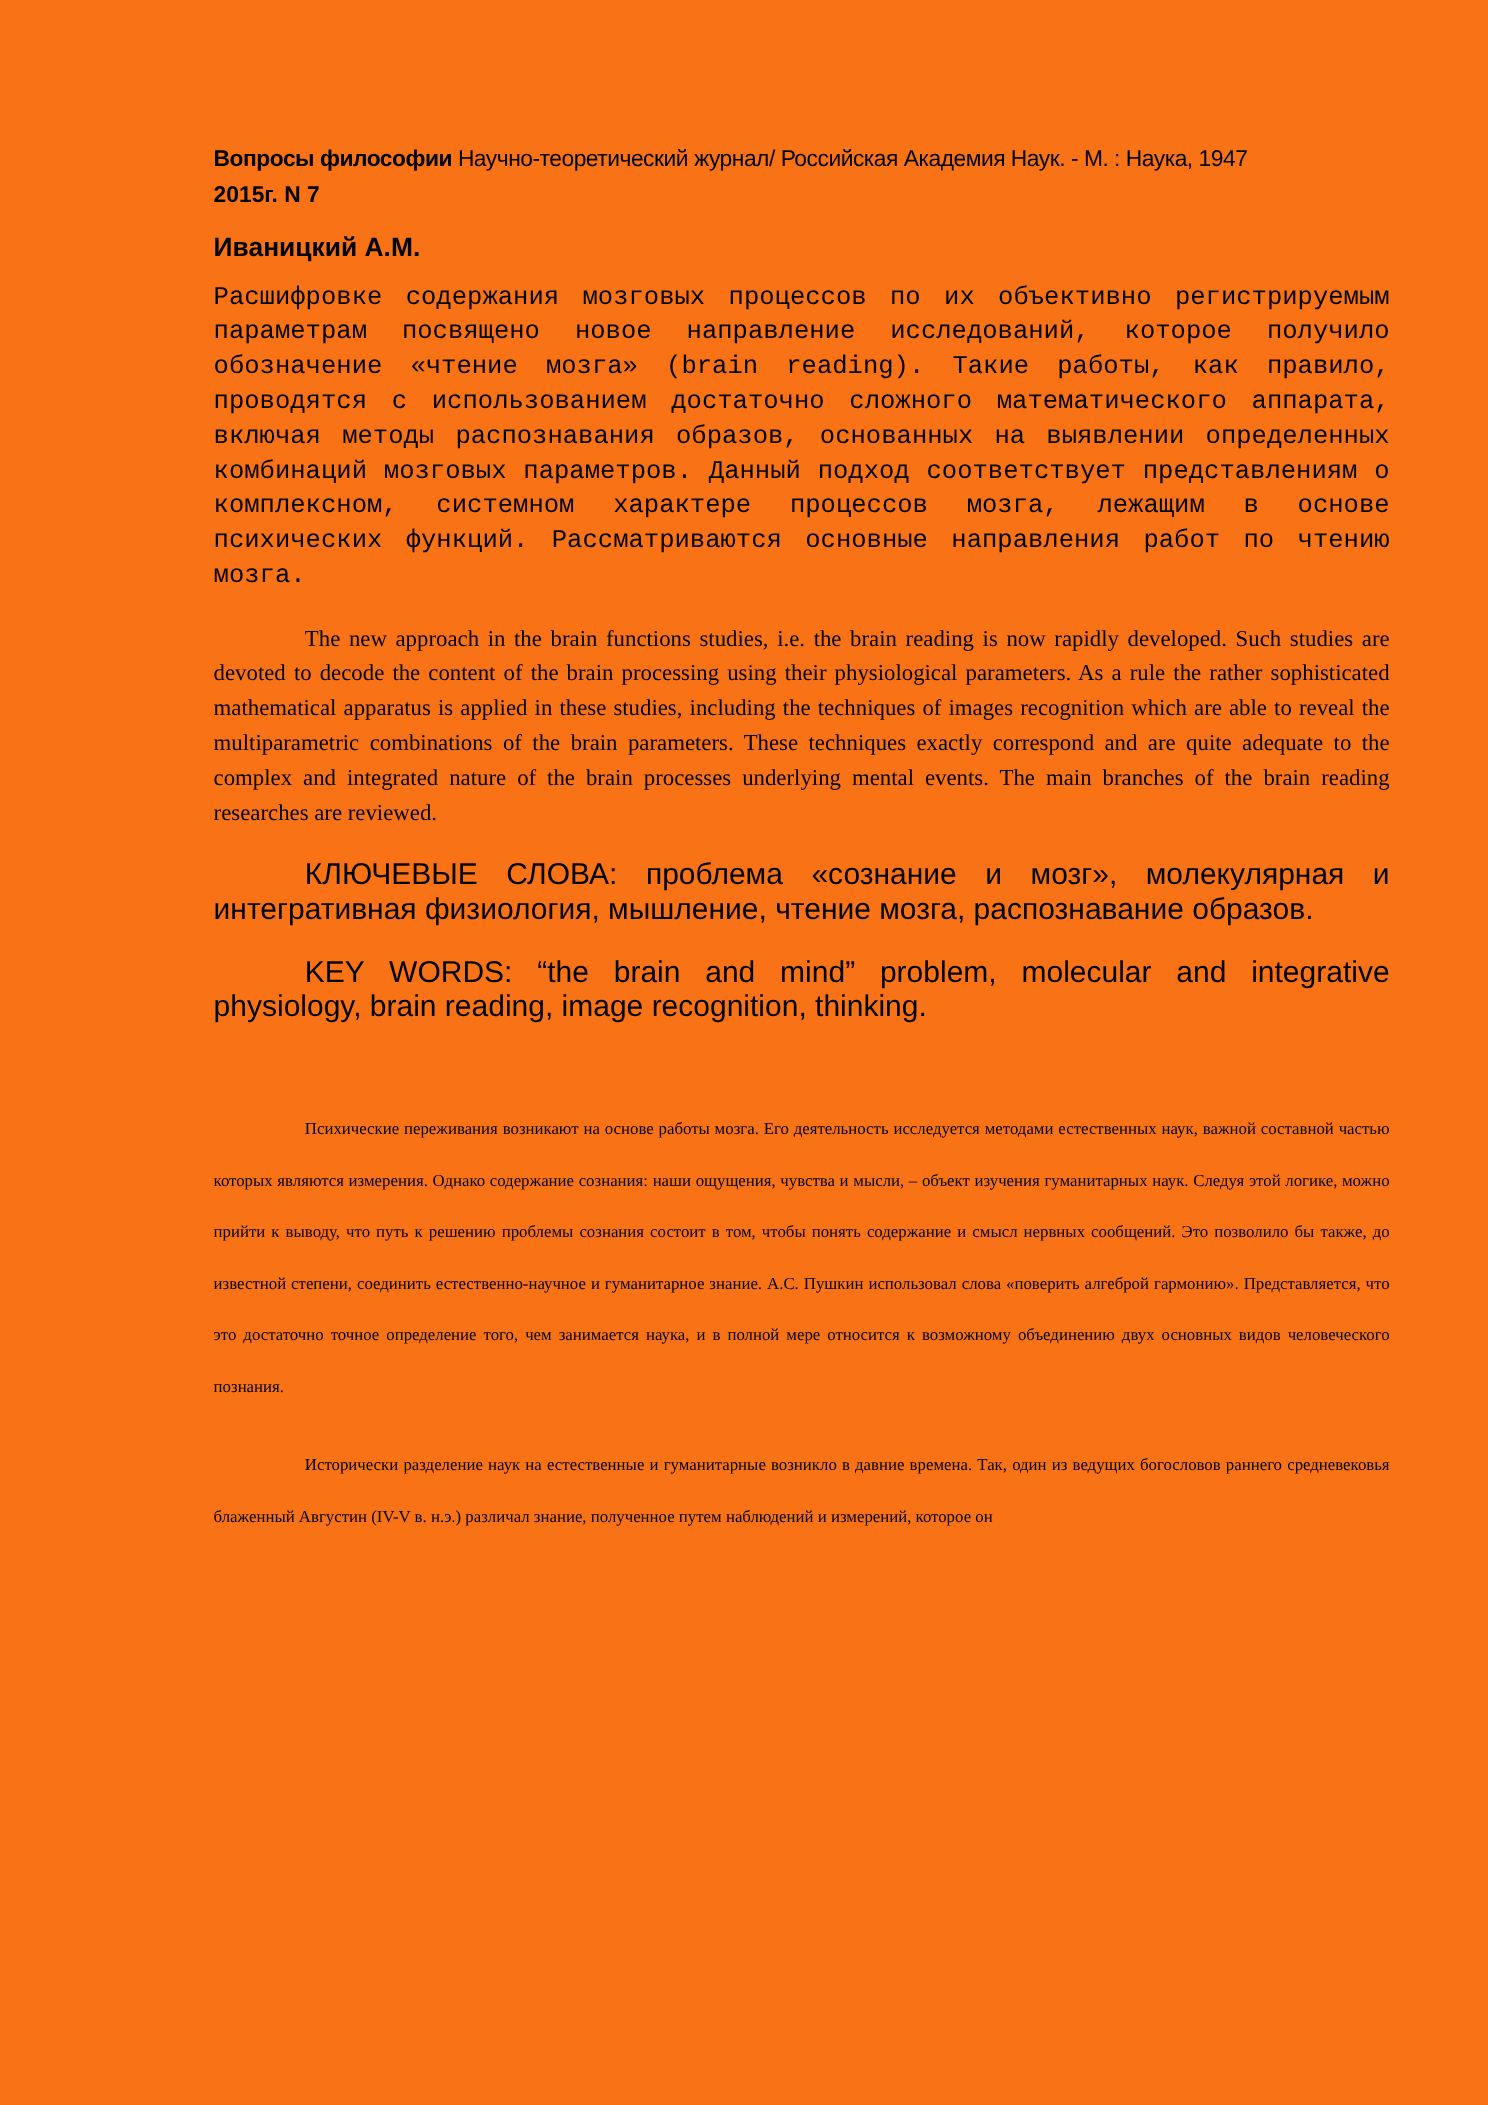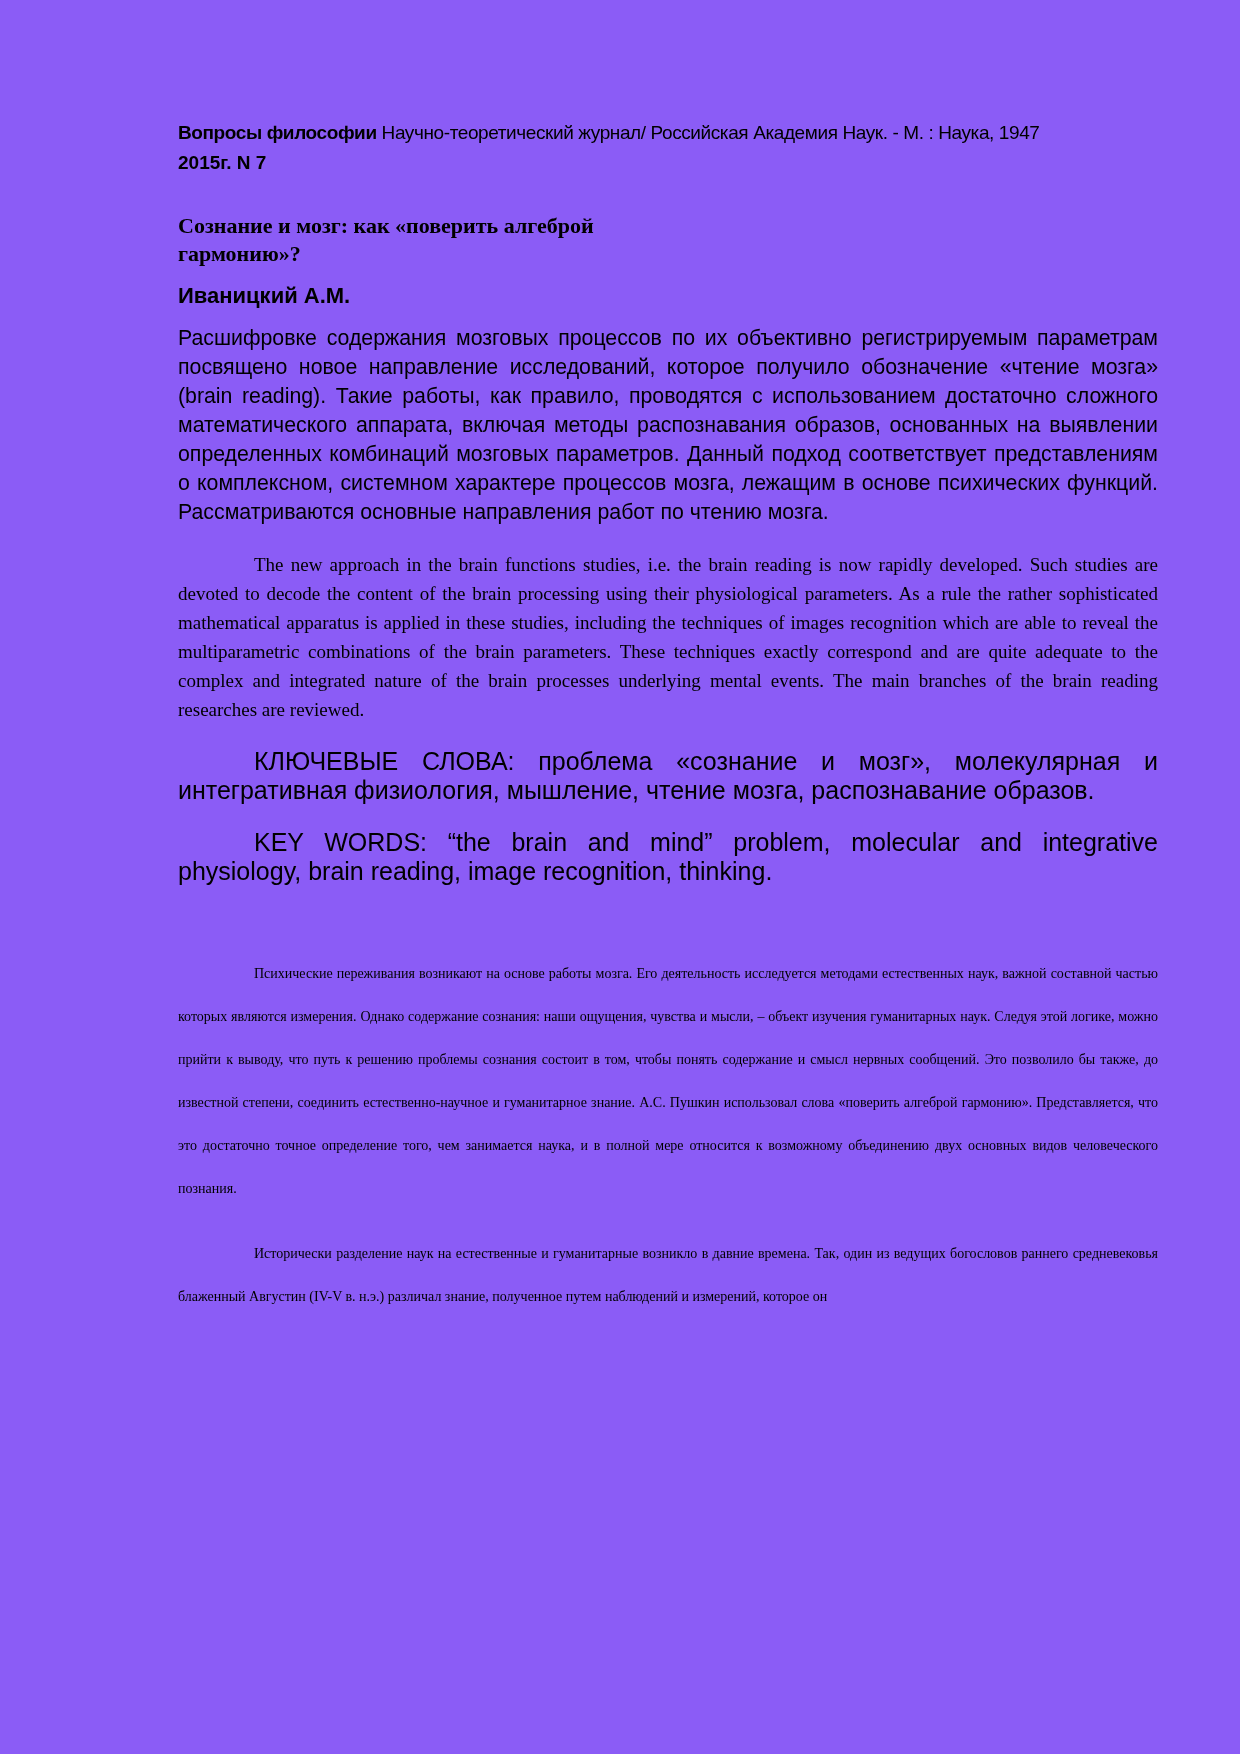--- a/index.html
+++ b/index.html
@@ -1,39 +1,38 @@
 <!DOCTYPE html>
 <html><head>
   <meta charset="utf-8">
   <style>
     html, body { margin: 0; padding: 0; background: #ffffff; }
     body { width: 1240px; height: 1754px; position: relative; overflow: hidden; color: #000; }
-    .page { position: absolute; left: 0; top: 0; width: 1240px; height: 1754px; background: #8b5cf6; }
+    .page { position: absolute; left: 0; top: 0; width: 1240px; height: 1754px; background: #f97316; }
     .content { position: absolute; left: 178px; top: 118px; width: 980px; }
     .journal-line { font-family: "Liberation Sans", sans-serif; font-size: 19px; line-height: 30px; margin: 0; letter-spacing: -0.4px; }
     .journal-line b { font-weight: bold; }
     .issue { font-family: "Liberation Sans", sans-serif; font-weight: bold; font-size: 19px; line-height: 30px; margin: 0; }
     .article-title { font-family: "Liberation Serif", serif; font-weight: bold; font-size: 22px; line-height: 28px; margin: 34px 0 0 0; width: 520px; }
     .author { font-family: Liberation Sans, sans-serif; font-weight: bold; font-size: 22px; line-height: 28px; margin: 14px 0 0 0; }
-    .abstract { font-family: Liberation Sans, sans-serif; font-size: 21.3px; line-height: 29px; text-align: justify; margin: 14px 0 0 0; }
+    .abstract { font-family: Liberation Mono, monospace; font-size: 21.3px; line-height: 29px; text-align: justify; margin: 14px 0 0 0; }
     .abstract-en { font-family: "Liberation Serif", serif; font-size: 19px; line-height: 29px; text-align: justify; text-indent: 76px; margin: 23px 0 0 0; }
     .kw { font-family: Liberation Sans, sans-serif; font-size: 25px; line-height: 29px; text-align: justify; text-indent: 76px; margin: 23px 0 0 0; }
     .body-p { font-family: "Liberation Serif", serif; font-size: 14px; line-height: 43px; text-align: justify; text-indent: 76px; margin: 0; }
     .body-p.first { margin-top: 66px; }
     .body-p.second { margin-top: 22px; font-family: Liberation Serif, serif; }
   </style>
 </head>
 <body>
 
 <div class="page">
   <div class="content">
     <p class="journal-line"><b>Вопросы философии</b><span> Научно-теоретический журнал/ Российская Академия Наук. - М. : Наука, 1947</span></p>
     <p class="issue">2015г. N 7</p>
 
-    <h1 class="article-title">Сознание и мозг: как «поверить алгеброй гармонию»?</h1>
     <h2 class="author">Иваницкий А.М.</h2>
 
     <p class="abstract">Расшифровке содержания мозговых процессов по их объективно регистрируемым параметрам посвящено новое направление исследований, которое получило обозначение «чтение мозга» (brain reading). Такие работы, как правило, проводятся с использованием достаточно сложного математического аппарата, включая методы распознавания образов, основанных на выявлении определенных комбинаций мозговых параметров. Данный подход соответствует представлениям о комплексном, системном характере процессов мозга, лежащим в основе психических функций. Рассматриваются основные направления работ по чтению мозга.</p>
     <p class="abstract-en">The new approach in the brain functions studies, i.e. the brain reading is now rapidly developed. Such studies are devoted to decode the content of the brain processing using their physiological parameters. As a rule the rather sophisticated mathematical apparatus is applied in these studies, including the techniques of images recognition which are able to reveal the multiparametric combinations of the brain parameters. These techniques exactly correspond and are quite adequate to the complex and integrated nature of the brain processes underlying mental events. The main branches of the brain reading researches are reviewed.</p>
 
     <p class="kw">КЛЮЧЕВЫЕ СЛОВА: проблема «сознание и мозг», молекулярная и интегративная физиология, мышление, чтение мозга, распознавание образов.</p>
     <p class="kw">KEY WORDS: “the brain and mind” problem, molecular and integrative physiology, brain reading, image recognition, thinking.</p>
 
     <p class="body-p first">Психические переживания возникают на основе работы мозга. Его деятельность исследуется методами естественных наук, важной составной частью которых являются измерения. Однако содержание сознания: наши ощущения, чувства и мысли, – объект изучения гуманитарных наук. Следуя этой логике, можно прийти к выводу, что путь к решению проблемы сознания состоит в том, чтобы понять содержание и смысл нервных сообщений. Это позволило бы также, до известной степени, соединить естественно-научное и гуманитарное знание. А.С. Пушкин использовал слова «поверить алгеброй гармонию». Представляется, что это достаточно точное определение того, чем занимается наука, и в полной мере относится к возможному объединению двух основных видов человеческого познания.</p>
     <p class="body-p second">Исторически разделение наук на естественные и гуманитарные возникло в давние времена. Так, один из ведущих богословов раннего средневековья блаженный Августин (IV-V в. н.э.) различал знание, полученное путем наблюдений и измерений, которое он</p>

